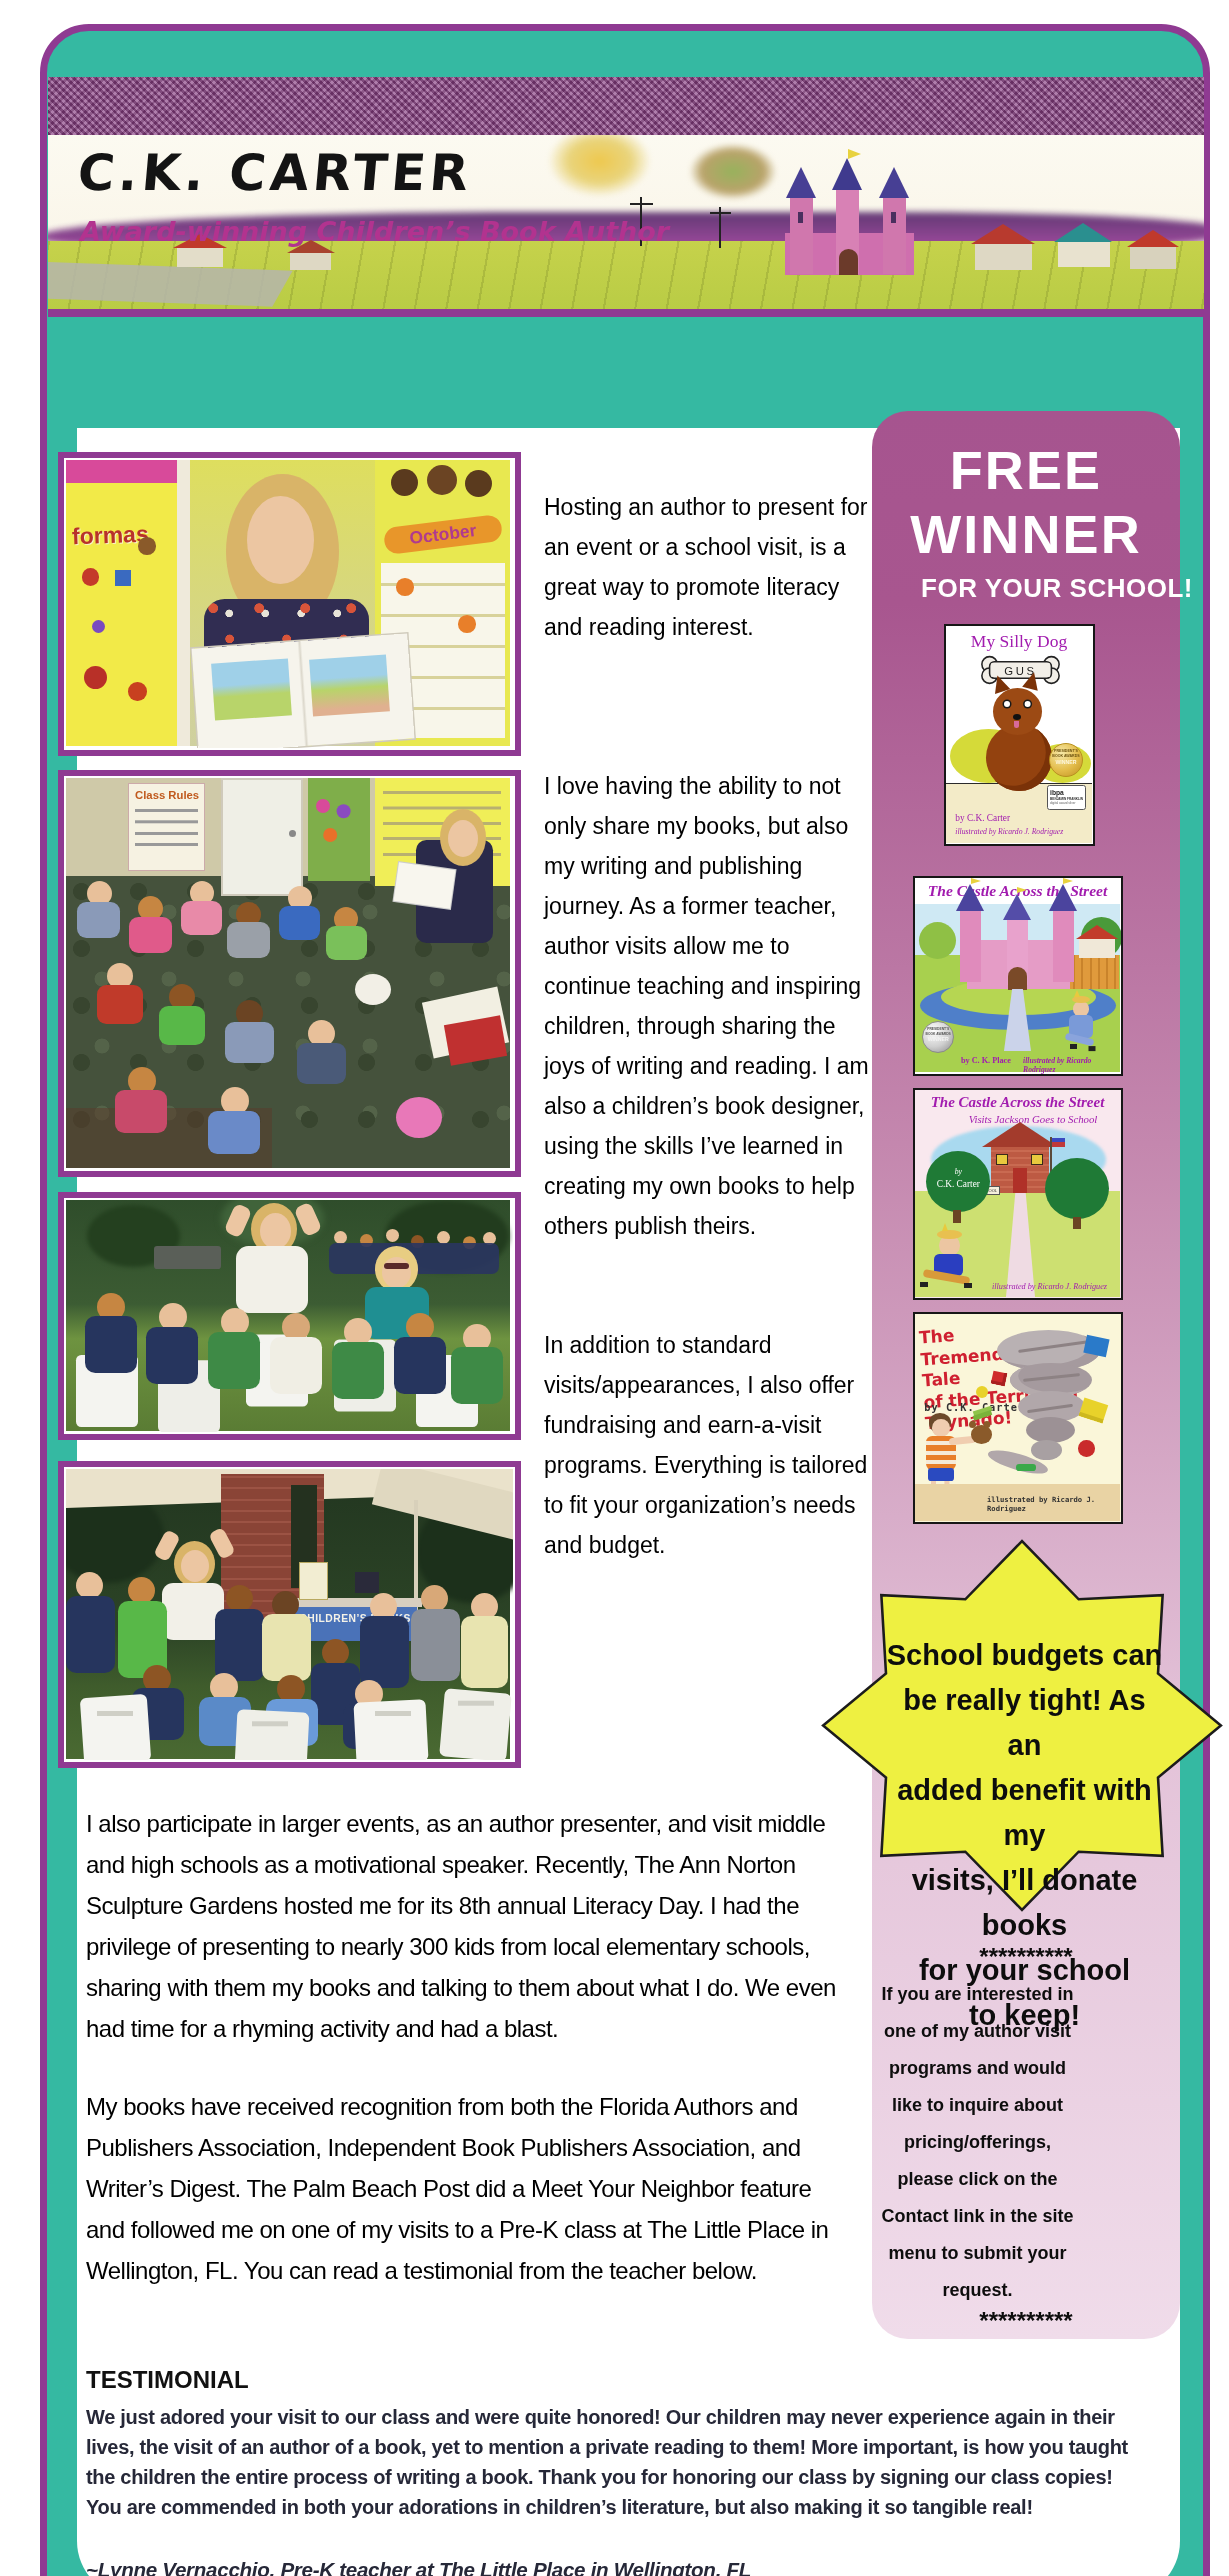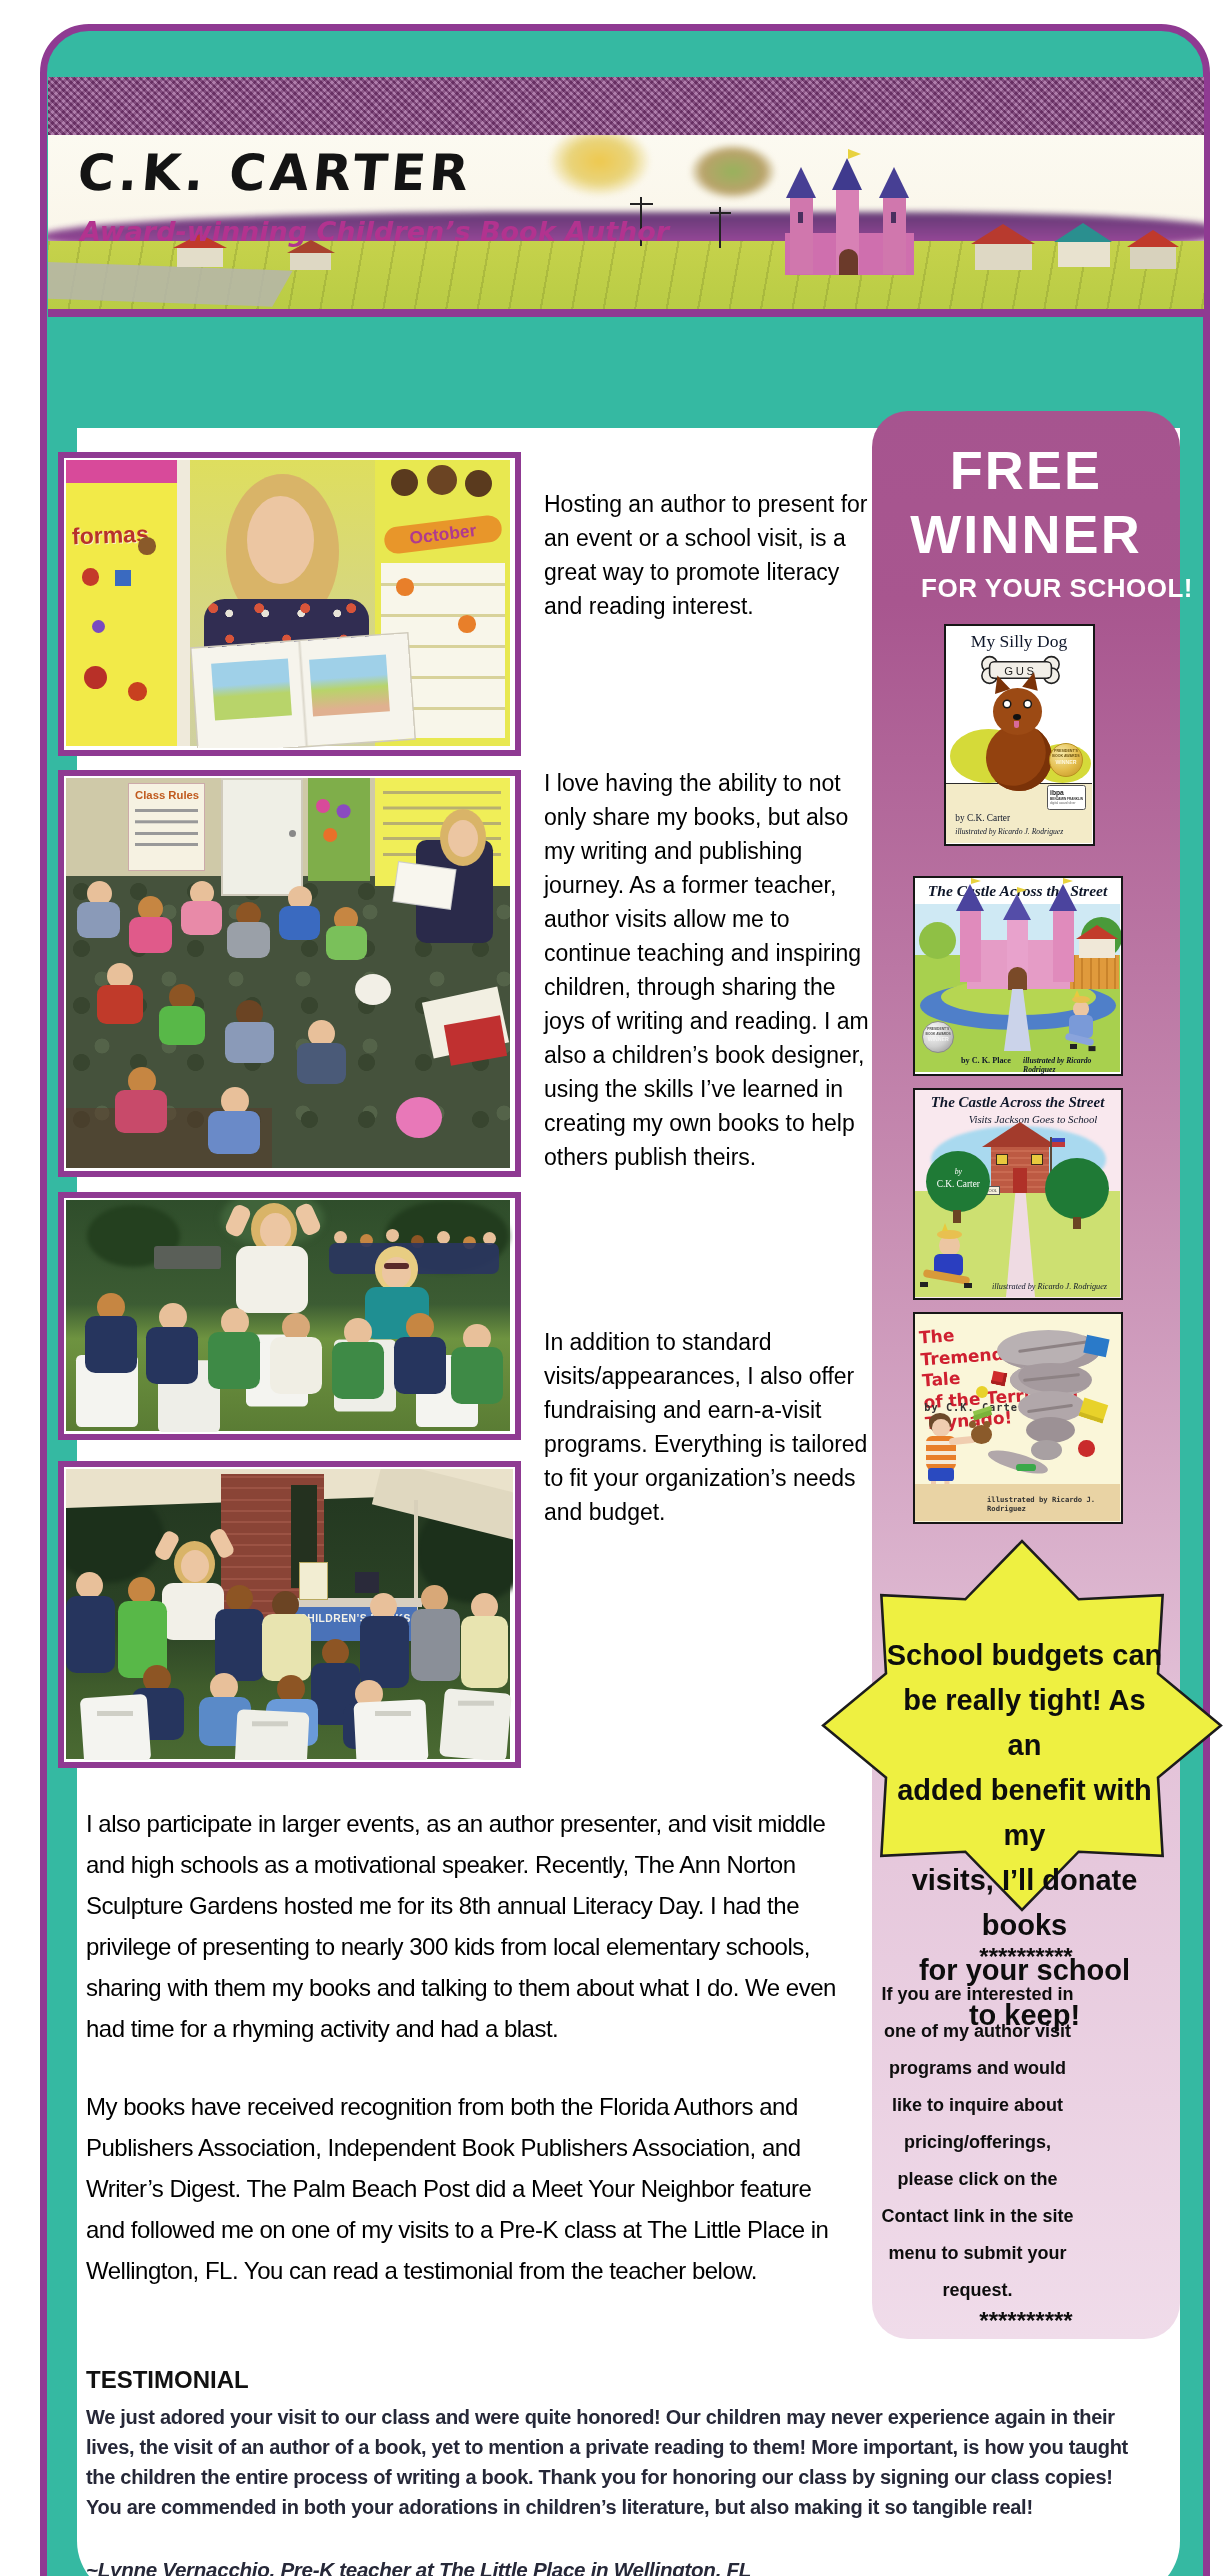--- a/index.html
+++ b/index.html
@@ -16,28 +16,28 @@
   .banner{position:absolute;left:48px;top:135px;width:1156px;height:174px;background:linear-gradient(180deg,#fcfaf1 0%,#faf6ea 55%,#f4f2dd 70%);overflow:hidden;}
   .separator{position:absolute;left:48px;top:309px;width:1156px;height:8.2px;background:#8f3a92;}
   .page-title{position:absolute;left:57px;top:326px;width:824px;font-family:"Liberation Serif",serif;font-style:italic;font-weight:bold;font-size:55px;color:#101010;letter-spacing:0.5px;}
   .card{position:absolute;left:77px;top:428px;width:1103px;height:2170px;background:#ffffff;border-radius:0 0 57px 57px;}
   
   .photo{position:absolute;left:58px;width:463px;border:6.7px solid #8f3a92;background:#fff;padding:2.1px;box-sizing:border-box;}
   .pimg{position:relative;width:100%;height:100%;overflow:hidden;}
   .b{position:absolute;}
   .rd{border-radius:50%;}
   
-  .midp{position:absolute;left:544px;width:330px;font-size:23px;line-height:34px;color:#000;}
+  .midp{position:absolute;left:544px;width:330px;font-size:23px;line-height:40px;color:#000;}
   .widep{position:absolute;left:86px;width:757px;font-size:24px;line-height:41px;letter-spacing:-0.5px;color:#000;}
   
   .panel{position:absolute;left:872px;top:411px;width:308px;height:1928px;border-radius:36px;background:linear-gradient(180deg,#a6548f 0%,#a8568f 10%,#c487ae 38%,#e3c2d8 68%,#f0dcea 100%);}
   .panel-center{position:absolute;left:872px;width:308px;text-align:center;color:#fff;font-weight:bold;}
   .bookcover{position:absolute;background:#fff;border:2.6px solid #161616;box-sizing:border-box;overflow:hidden;}
   .cv{position:absolute;}
-  .sertitle{font-family:"Liberation Serif",serif;color:#0f172a;}
+  .sertitle{font-family:"Liberation Serif",serif;color:#a21caf;}
   .seal{position:absolute;border-radius:50%;text-align:center;}
   .seal div{font-size:4.1px;font-weight:bold;line-height:5.2px;}
   .tri{width:0;height:0;position:absolute;}
   .sbtext{position:absolute;text-align:center;font-weight:bold;color:#0d0d0d;}
   .testi{color:#262838;font-weight:bold;letter-spacing:-0.3px;}
 </style>
 </head>
 <body>
 
 <div id="page">

